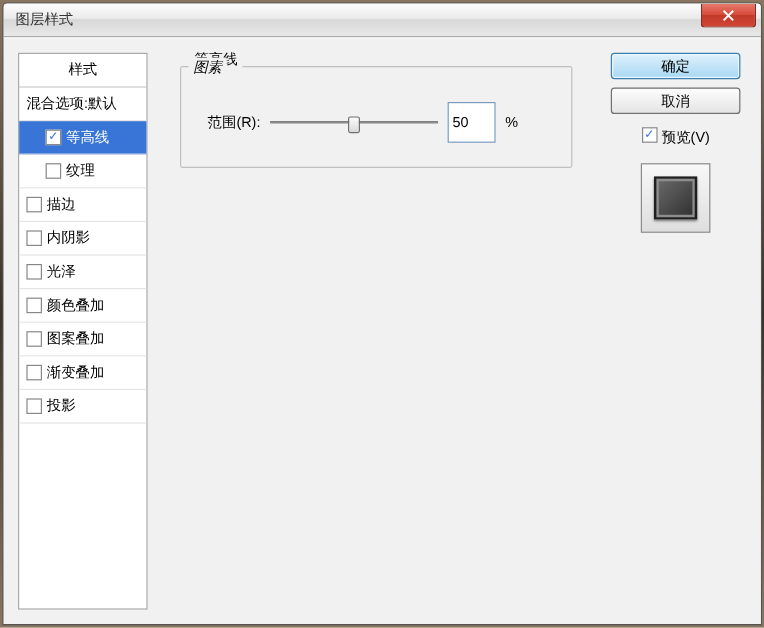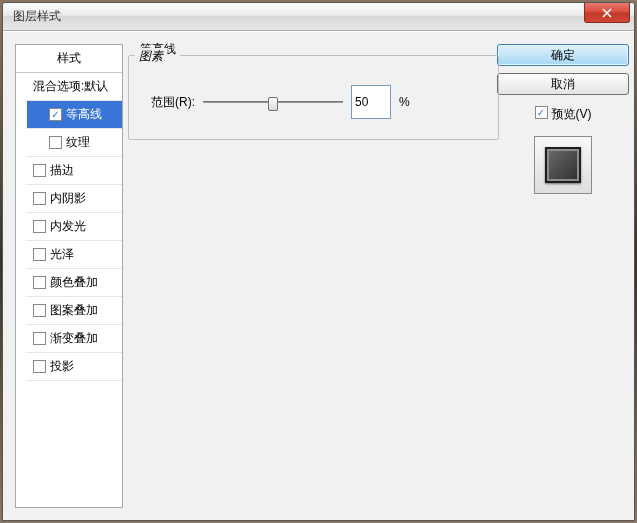--- a/index.html
+++ b/index.html
@@ -2,24 +2,24 @@
 <html><head>
 <meta charset="utf-8">
 <style>
 * { box-sizing: border-box; margin: 0; padding: 0; font-family: "Microsoft YaHei", "SimSun", sans-serif; font-size: 12px; }
 body { background: linear-gradient(to bottom, #8a7560 0%, #3a3228 50%, #8a7560 100%); width: 637px; height: 523px; padding: 2px; }
 .window { width: 100%; height: 100%; background: #fff; border: 1px solid #555; border-radius: 4px 4px 0 0; overflow: hidden; display: flex; flex-direction: column; }
 .titlebar { height: 28px; background: linear-gradient(to bottom, #fdfdfd 0%, #ebebeb 45%, #d8d8d8 50%, #e8e8e8 100%); display: flex; align-items: center; padding: 0 0 0 10px; border-bottom: 1px solid #aaa; position: relative; }
 .titlebar-title { color: #333; }
 .close-btn { position: absolute; right: 4px; top: 0; width: 46px; height: 20px; background: linear-gradient(to bottom, #e67a6e 0%, #d94b3a 48%, #c13a2a 52%, #d14535 100%); border: 1px solid #8a2a1e; border-top: none; border-radius: 0 0 3px 3px; display: flex; align-items: center; justify-content: center; }
 .close-btn svg { width: 10px; height: 10px; }
-.content { flex: 1; background: #f1f1f1; display: flex; padding: 12px; gap: 4px; border-top: 1px solid #fff; }
+.content { flex: 1; background: #f1f1f1; display: flex; padding: 12px; gap: 26px; border-top: 1px solid #fff; }
 .styles-panel { width: 108px; border: 1px solid #a9a9a9; background: #fff; display: flex; flex-direction: column; }
 .styles-header { text-align: center; padding: 5px 0; border-bottom: 1px solid #c9c9c9; }
-.style-item { padding: 5px 6px; border-bottom: 1px solid #e5e5e5; display: flex; align-items: center; gap: 4px; cursor: default; margin-left: 11px; }
+.style-item { padding: 5px 6px; border-bottom: 1px solid #e5e5e5; display: flex; align-items: center; gap: 4px; cursor: default; }
 .style-item.sub { padding-left: 22px; }
 .style-item.selected { background: #3875d7; color: #fff; }
 .style-item .cb { width: 13px; height: 13px; border: 1px solid #888; background: #fff; display: inline-flex; align-items: center; justify-content: center; font-size: 10px; color: #3875d7; line-height: 1; flex-shrink: 0; }
 .style-item.selected .cb { color: #3875d7; background: #fff; }
 .style-item .cb.checked::after { content: "✓"; }
 .style-item-label { white-space: nowrap; }
 .main-panel { flex: 1; position: relative; }
 .fieldset { border: 1px solid #c0c0c0; border-radius: 2px; padding: 8px 10px 14px 10px; margin-top: 6px; }
 .fieldset-title { position: relative; top: -16px; left: -4px; background: #f1f1f1; display: inline-block; padding: 0 4px; margin-bottom: -10px; font-style: italic; }
 .outer-title { position: absolute; top: -4px; left: 8px; background: #f1f1f1; padding: 0 4px; }
@@ -30,21 +30,21 @@
 .contour-swatch svg { width: 100%; height: 100%; }
 .contour-dd { width: 14px; height: 28px; border: 1px solid #707070; border-left: none; background: linear-gradient(#fdfdfd,#e5e5e5); display: flex; align-items: center; justify-content: center; }
 .contour-dd svg { width: 7px; height: 4px; }
 .cb-inline { width: 13px; height: 13px; border: 1px solid #888; background: #fff; display: inline-flex; align-items: center; justify-content: center; font-size: 10px; color: #3875d7; line-height: 1; }
 .cb-inline.checked::after { content: "✓"; }
 .slider { width: 140px; height: 18px; position: relative; display: flex; align-items: center; }
 .slider-track { height: 2px; background: #9a9a9a; width: 100%; border-top: 1px solid #777; }
 .slider-thumb { position: absolute; left: 50%; top: 4px; transform: translateX(-50%); width: 10px; height: 14px; background: linear-gradient(#fcfcfc,#d9d9d9); border: 1px solid #707070; border-radius: 2px; }
 .num-input { width: 40px; height: 19px; border: 1px solid #7a9ac0; padding: 16px 3px; background: #fff; }
 .right-panel { width: 118px; display: flex; flex-direction: column; gap: 7px; align-items: center; }
-.btn { width: 132px; height: 22px; border: 1px solid #707070; border-radius: 3px; background: linear-gradient(#fdfdfd,#e4e4e4); cursor: default; }
+.btn { width: 108px; height: 22px; border: 1px solid #707070; border-radius: 3px; background: linear-gradient(#fdfdfd,#e4e4e4); cursor: default; }
 .btn.primary { background: linear-gradient(#dff1fb,#a7d8f3); border: 1px solid #3c7fb1; box-shadow: inset 0 0 0 1px #eaf6fd; }
 .preview-row { display: flex; align-items: flex-start; gap: 4px; margin-top: 4px; }
 .preview-box { width: 58px; height: 58px; border: 1px solid #8a8a8a; background: linear-gradient(#f8f8f8,#dedede); margin-top: 6px; display: flex; align-items: center; justify-content: center; }
 .preview-inner { width: 36px; height: 36px; background: linear-gradient(135deg,#6b6b6b,#2f2f2f); border: 2px solid #1f1f1f; box-shadow: inset 0 0 0 2px #8d8d8d, 0 1px 2px rgba(0,0,0,.5); }
 </style>
 </head>
 <body>
 
 <div class="window">
   <div class="titlebar">
@@ -70,24 +70,20 @@
           <span class="cb"></span>
           <span class="style-item-label">纹理</span>
         </div>
       <div class="style-item">
           <span class="cb"></span>
           <span class="style-item-label">描边</span>
         </div>
       <div class="style-item">
           <span class="cb"></span>
           <span class="style-item-label">内阴影</span>
-        </div>
-      <div class="style-item">
-          <span class="cb"></span>
-          <span class="style-item-label">内发光</span>
         </div>
       <div class="style-item">
           <span class="cb"></span>
           <span class="style-item-label">光泽</span>
         </div>
       <div class="style-item">
           <span class="cb"></span>
           <span class="style-item-label">颜色叠加</span>
         </div>
       <div class="style-item">

